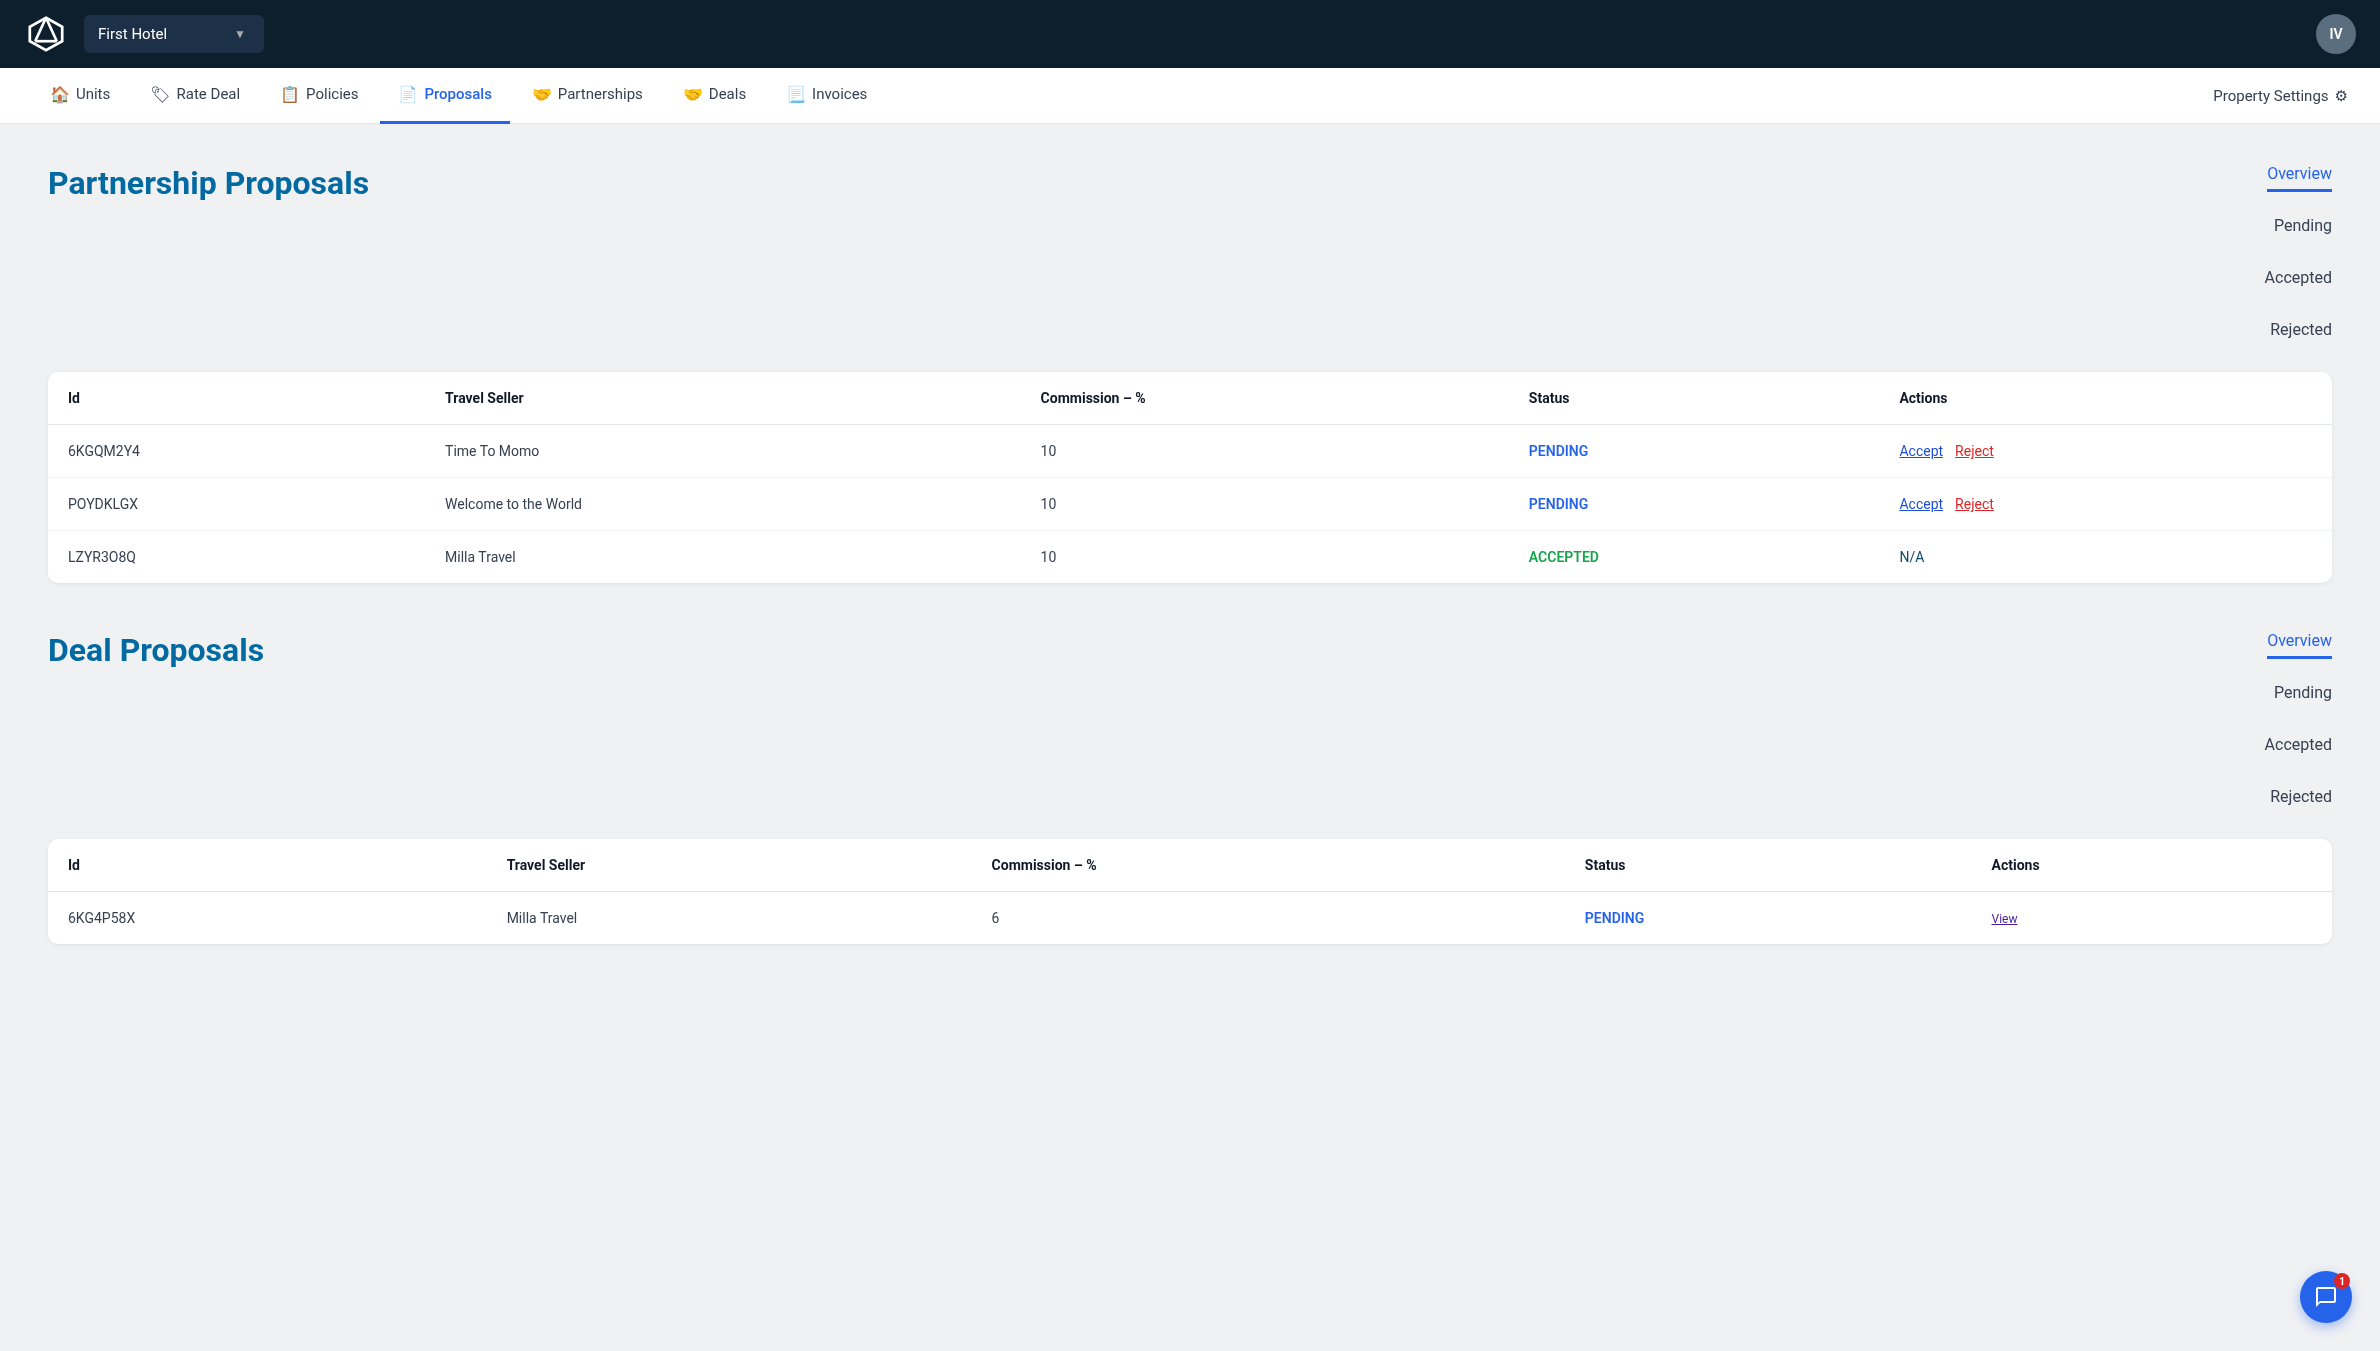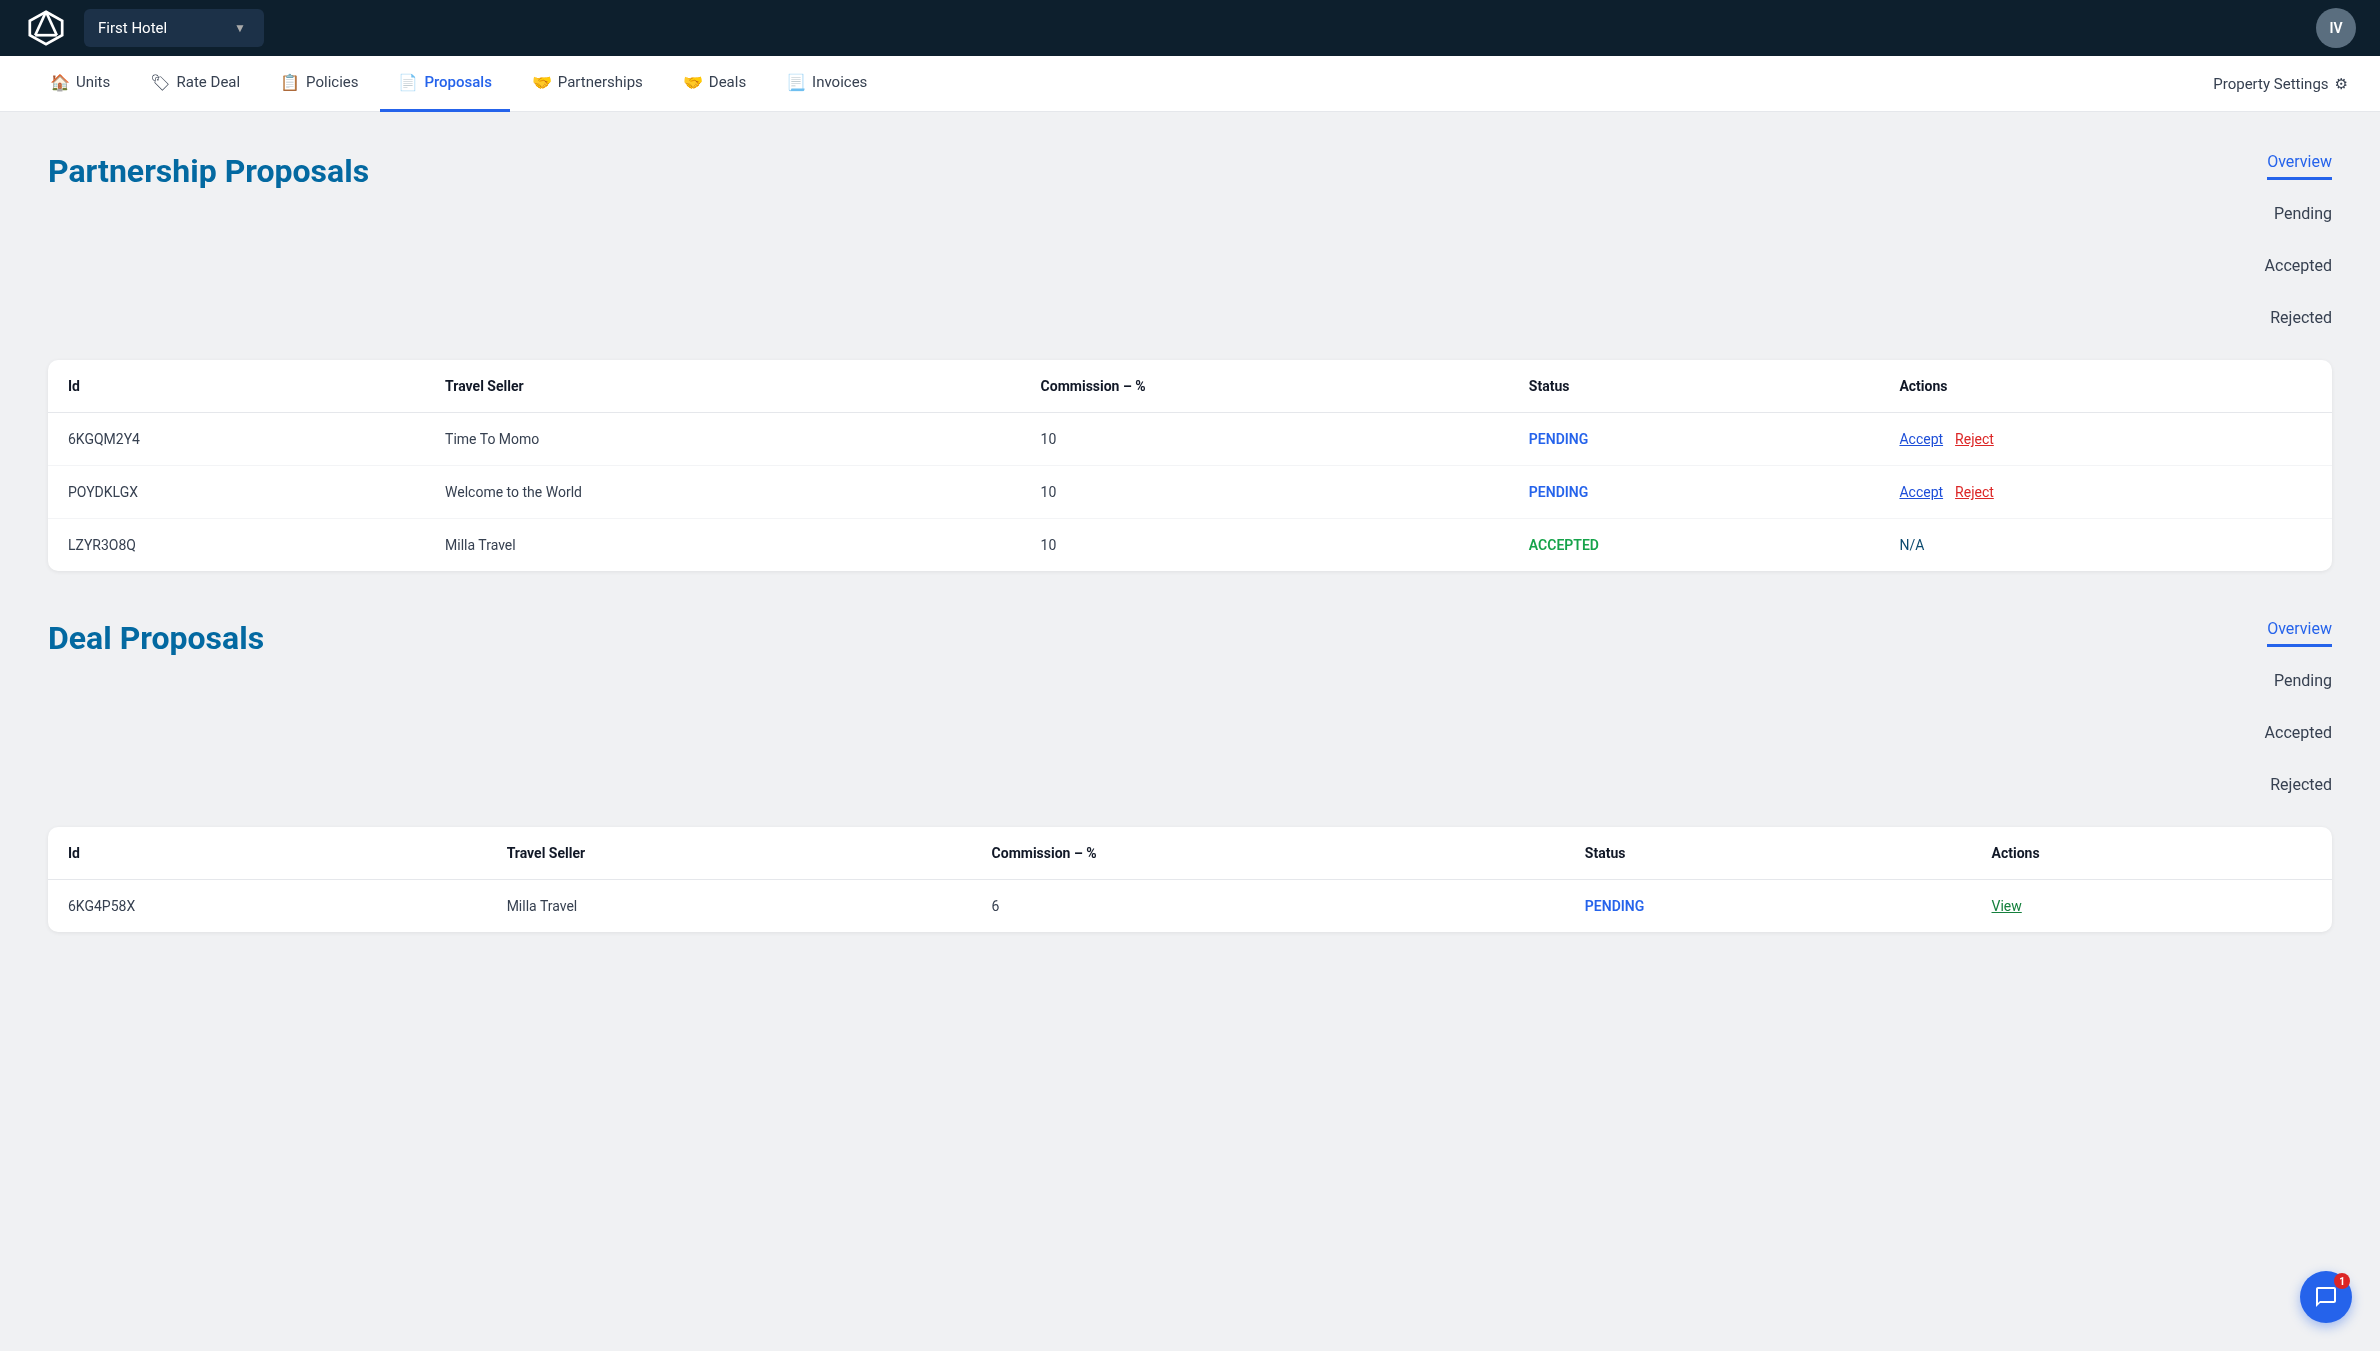--- a/index.html
+++ b/index.html
@@ -4,21 +4,21 @@
   <style>
     * { box-sizing: border-box; margin: 0; padding: 0; }
     body { font-family: -apple-system, BlinkMacSystemFont, 'Segoe UI', Roboto, sans-serif; background: #f0f1f3; }
 
     
     .topbar {
       background: #0d1f2d;
       display: flex;
       align-items: center;
       padding: 0 24px;
-      height: 56px;
+      height: 68px;
       justify-content: space-between;
     }
     .topbar-left { display: flex; align-items: center; gap: 16px; }
     .logo { width: 44px; height: 44px; display: flex; align-items: center; justify-content: center; }
     .logo svg { width: 36px; height: 36px; fill: white; }
     .hotel-selector {
       background: #1c3148;
       color: white;
       border: none;
       border-radius: 6px;
@@ -109,21 +109,21 @@
     tbody tr:last-child { border-bottom: none; }
     tbody td {
       padding: 18px 20px;
       font-size: 14px;
       color: #374151;
     }
     .status-pending { color: #2563eb; font-weight: 600; }
     .status-accepted { color: #16a34a; font-weight: 600; }
     .action-accept { color: #1d4ed8; text-decoration: underline; cursor: pointer; margin-right: 12px; font-size: 14px; }
     .action-reject { color: #dc2626; text-decoration: underline; cursor: pointer; font-size: 14px; }
-    .action-view { color: #15803d; text-decoration: underline; cursor: pointer; font-size: 14px; }
+    .action-view { color: #4c1d95; text-decoration: underline; cursor: pointer; font-size: 12px; }
     .action-na { color: #0c4a6e; font-size: 14px; }
 
     
     .chat-btn {
       position: fixed;
       bottom: 28px;
       right: 28px;
       width: 52px;
       height: 52px;
       background: #2563eb;

